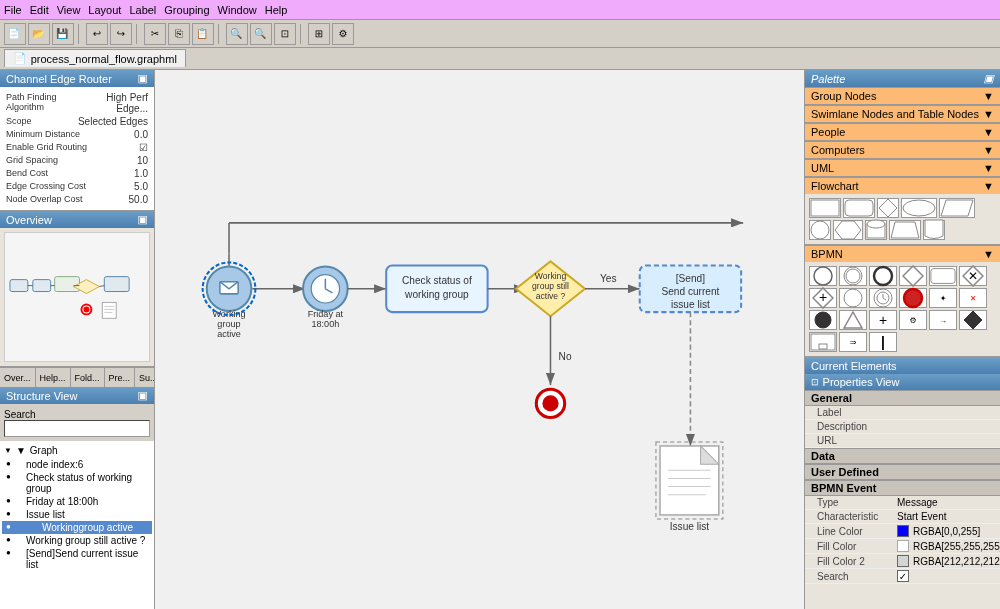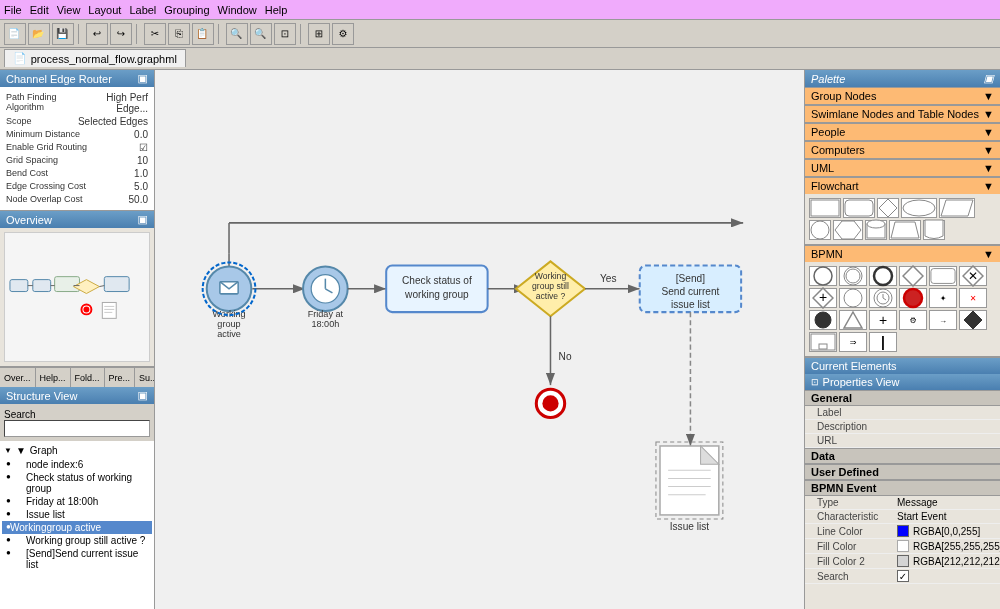--- a/index.html
+++ b/index.html
@@ -214,21 +214,21 @@
       </div>
       <div class="tree-view">
         <div class="tree-group-label">
           <span>▼</span>
           <span>Graph</span>
         </div>
         <div class="tree-item" style="padding-left:24px;">node index:6</div>
         <div class="tree-item" style="padding-left:24px;">Check status of working group</div>
         <div class="tree-item" style="padding-left:24px;">Friday at 18:00h</div>
         <div class="tree-item" style="padding-left:24px;">Issue list</div>
-        <div class="tree-item selected" style="padding-left:8px; background:#5588cc; color:white;">Workinggroup active</div>
+        <div class="tree-item selected" style="padding-left:40px; background:#5588cc; color:white;">Workinggroup active</div>
         <div class="tree-item" style="padding-left:24px;">Working group still active ?</div>
         <div class="tree-item" style="padding-left:24px;">[Send]Send current issue list</div>
       </div>
     </div>
   </div>
 
   <div class="canvas-area">
     <svg class="diagram-svg" viewBox="0 0 640 450">
       <defs>
         <marker id="arrowhead" markerWidth="8" markerHeight="6" refX="8" refY="3" orient="auto">

